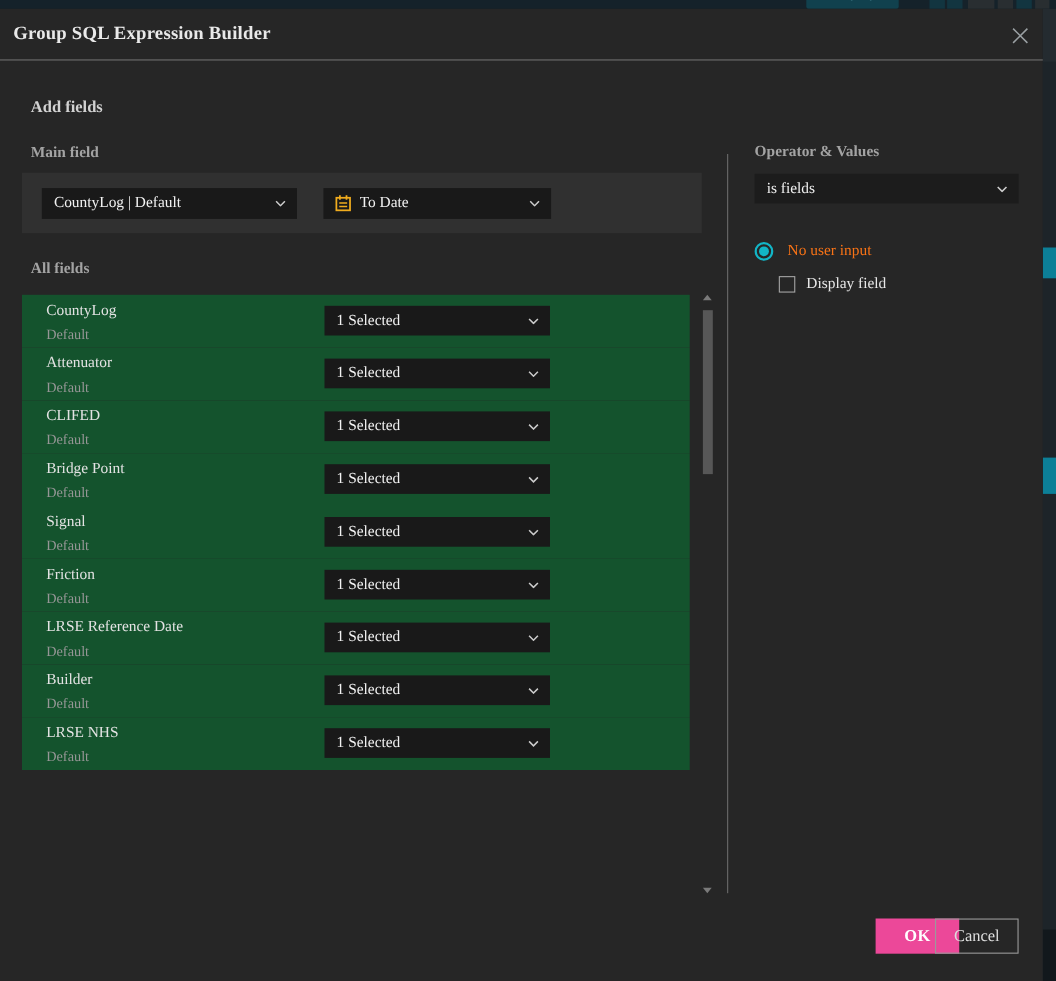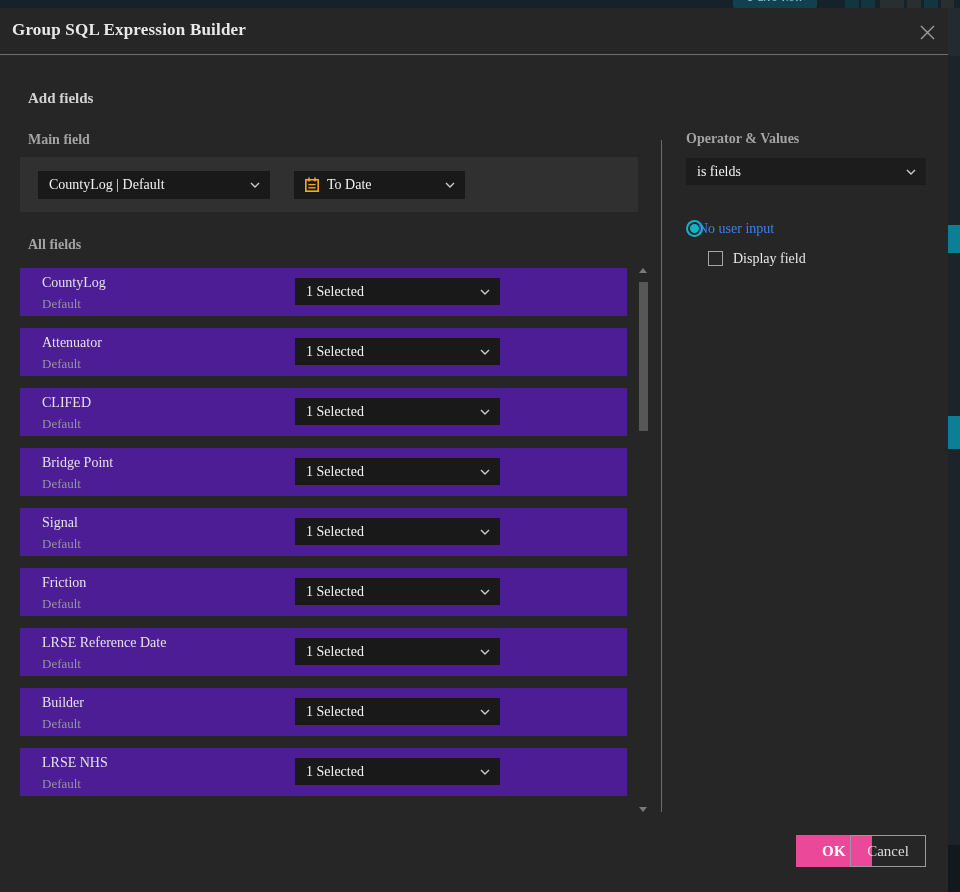--- a/index.html
+++ b/index.html
@@ -56,28 +56,28 @@
 
   .dropdown {
     position:absolute; background:#191919; height:28px;
     display:flex; align-items:center; cursor:pointer;
     font-size:14px; color:#f2f2f2;
   }
   .dropdown .dd-text { flex:1; padding-left:11px; white-space:nowrap; overflow:hidden; }
   .dropdown .chev { margin-right:10px; flex:none; }
 
   .dd-mainfield { left:18px; top:14px; width:232px; }
-  .dd-date      { left:274px; top:14px; width:171px; }
+  .dd-date      { left:274px; top:14px; width:207px; }
   .dd-date .cal { margin-left:10px; margin-right:-2px; flex:none; }
   .dd-operator  { left:686px; top:150px; width:240px; height:27px; background:#1c1c1c; }
 
   
   .field-list { position:absolute; left:20px; top:260px; width:607px; }
   .row {
-    position:relative; height:48px; margin-bottom:12px; background:#4c1d95;
+    position:relative; height:48px; background:#14532d;
   }
   .row-name { position:absolute; left:22px; top:7px;  font-size:14px; color:#e3e3e3; }
   .row-sub  { position:absolute; left:22px; top:28px; font-size:13px; color:#969696; }
   .row-dd   { left:275px; top:10px; width:205px; height:27px; }
 
   
   .scrollbar { position:absolute; left:639px; top:258px; width:9px; height:548px; }
   .sb-arrow-up, .sb-arrow-down {
     position:absolute; left:0; width:0; height:0; cursor:pointer;
     border-left:4.5px solid transparent; border-right:4.5px solid transparent;
@@ -93,21 +93,21 @@
 
   
   .radio-row { position:absolute; left:686px; top:212px; height:18px; cursor:pointer; }
   .radio {
     position:absolute; left:0; top:0; width:17px; height:17px; border-radius:50%;
     border:2.5px solid #12b5c6; background:transparent;
   }
   .radio::after {
     content:''; position:absolute; inset:2px; border-radius:50%; background:#12b5c6;
   }
-  .radio-label { position:absolute; left:12px; top:1px; font-size:14px; color:#3b82f6; white-space:nowrap; }
+  .radio-label { position:absolute; left:30px; top:1px; font-size:14px; color:#f97316; white-space:nowrap; }
 
   .checkbox-row { position:absolute; left:708px; top:243px; height:16px; cursor:pointer; }
   .checkbox {
     position:absolute; left:0; top:0; width:15px; height:15px;
     border:1.5px solid #a5a5a5; background:transparent;
   }
   .checkbox-label { position:absolute; left:25px; top:0px; font-size:14px; color:#e8e8e8; white-space:nowrap; }
 
   
   .btn {

